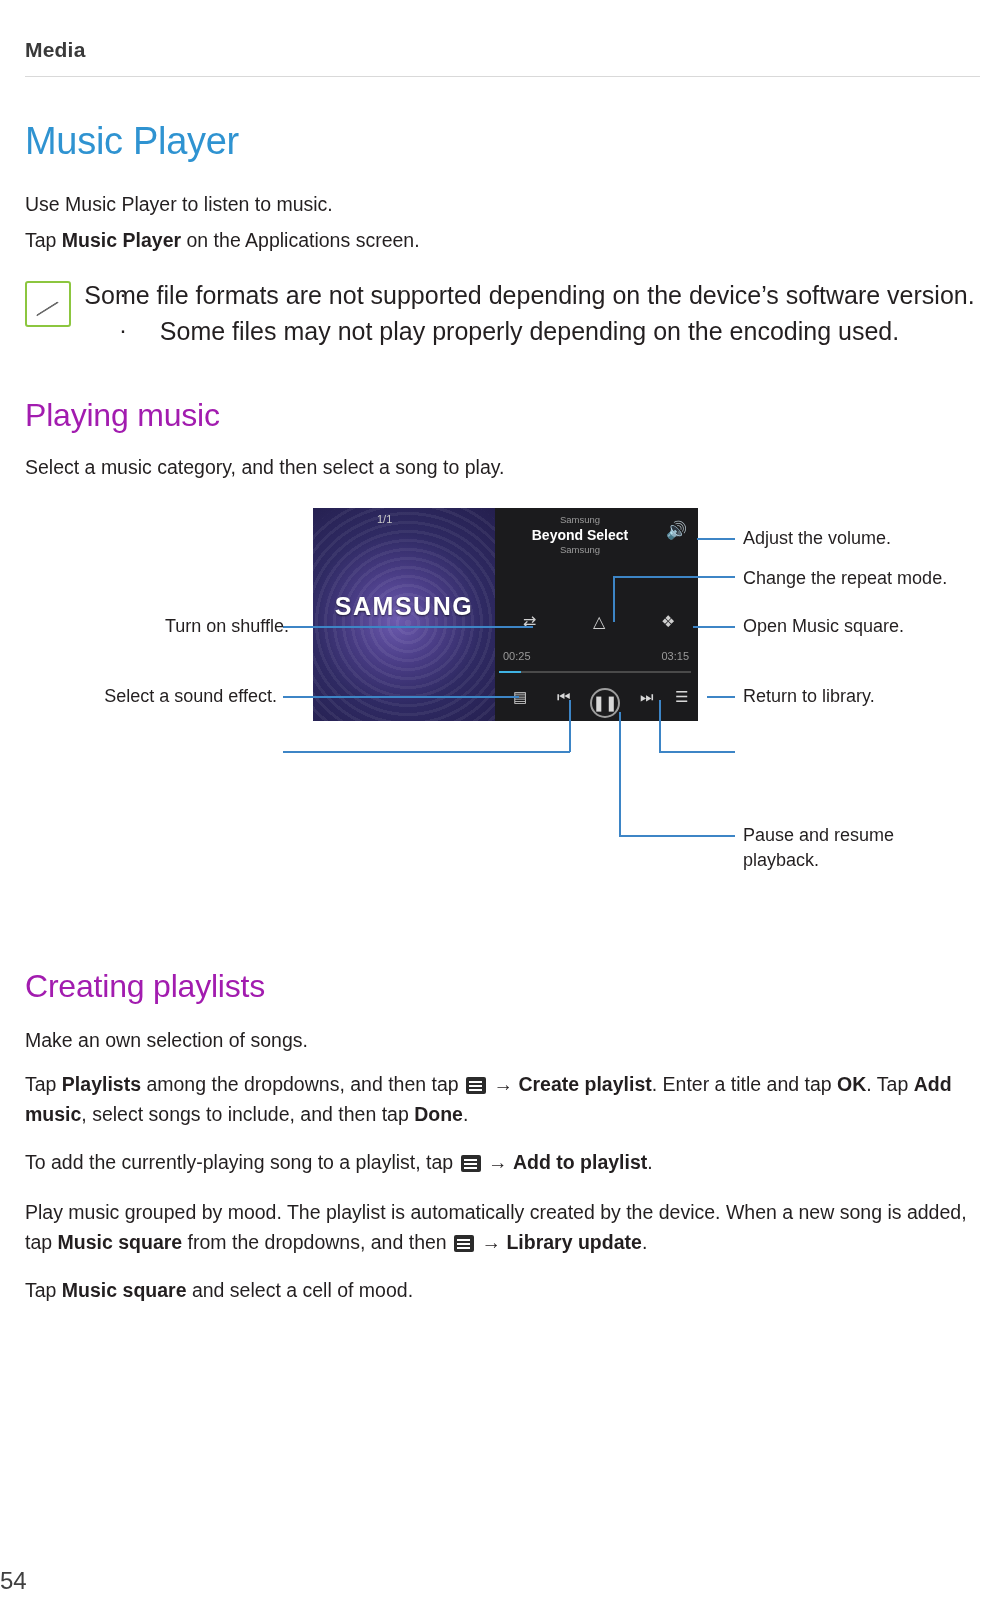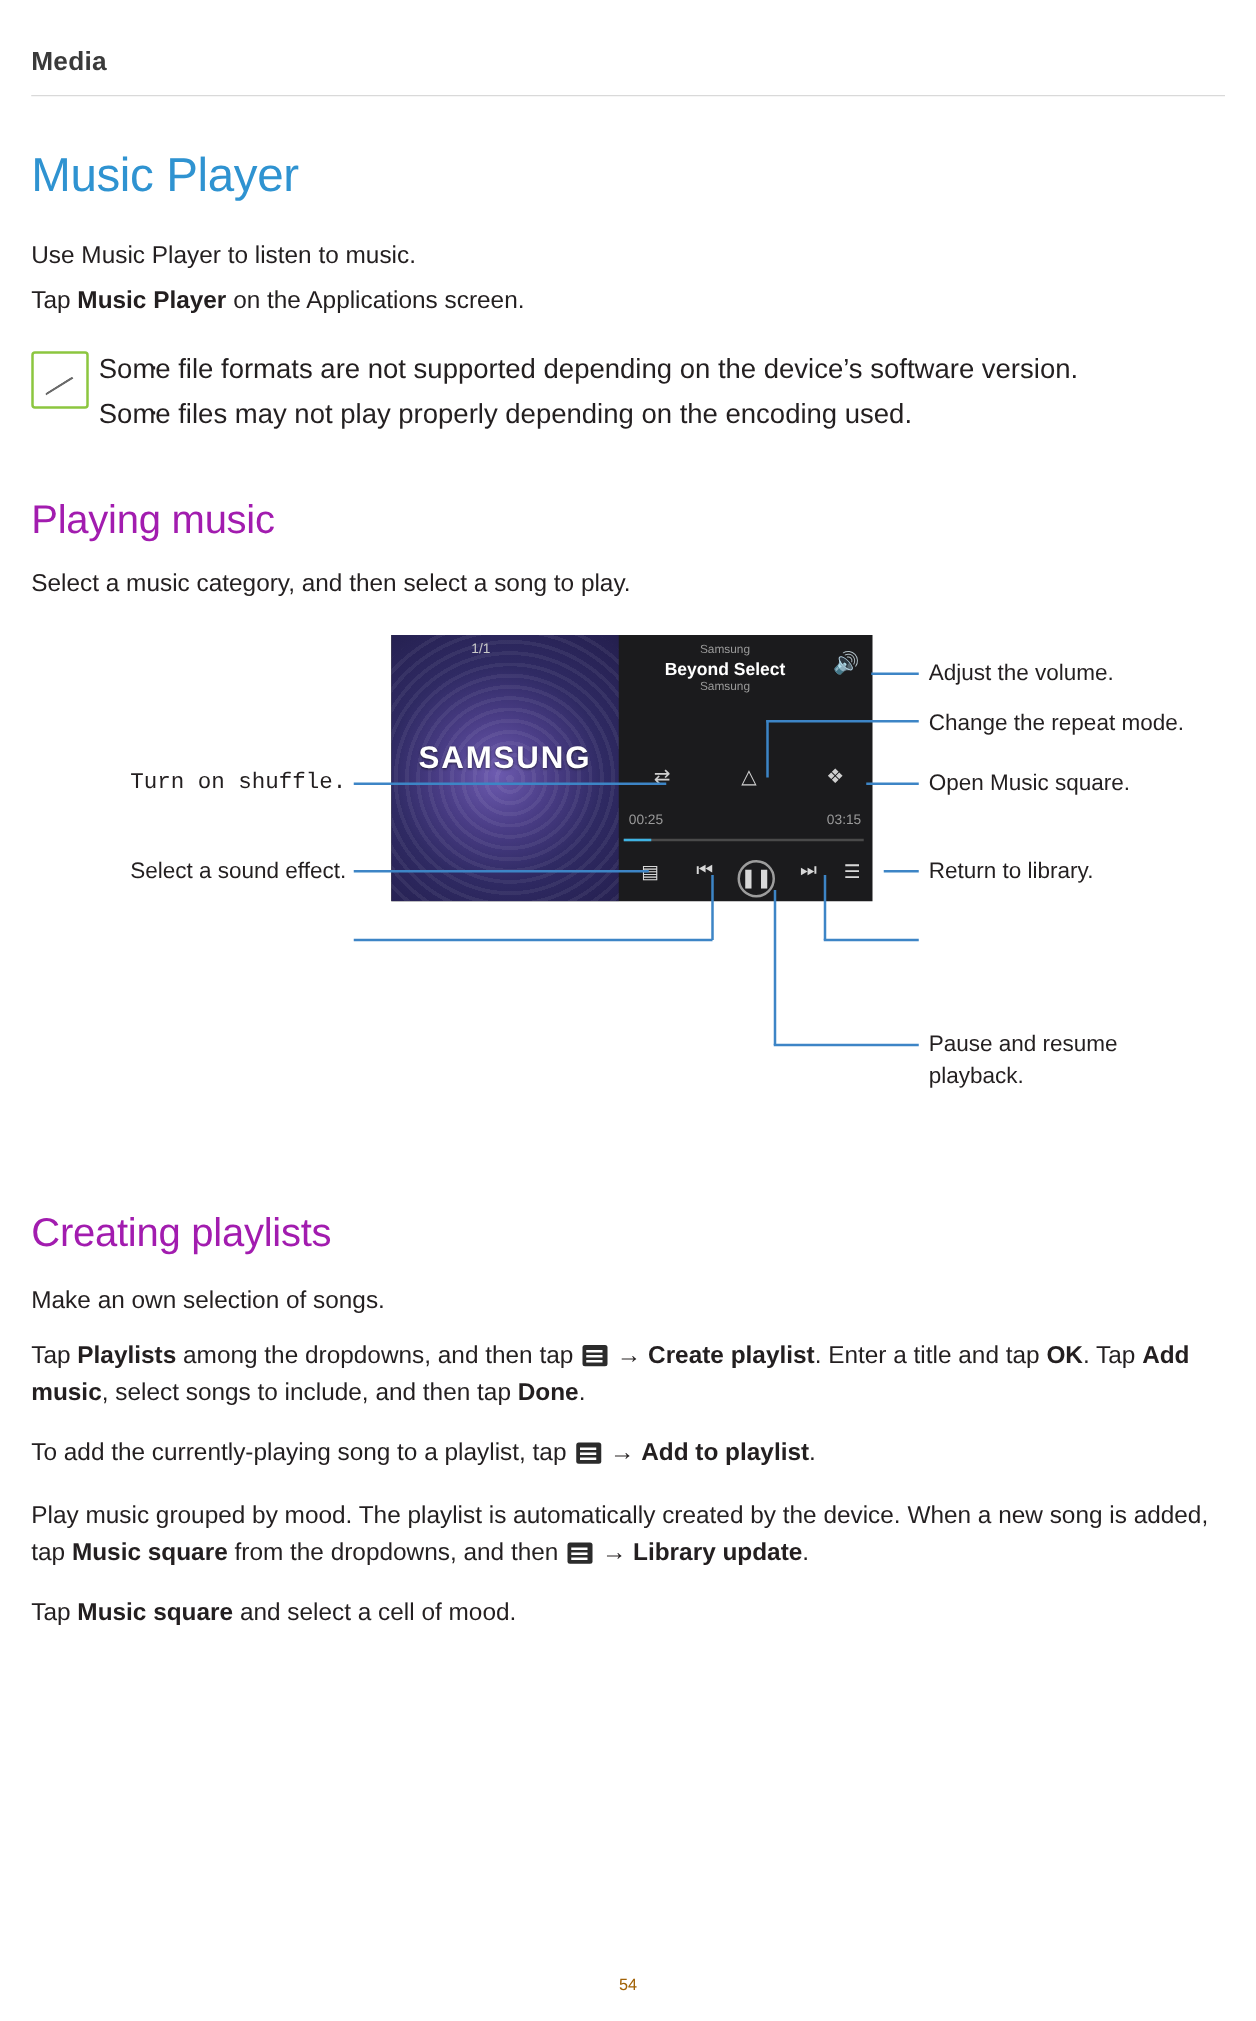--- a/index.html
+++ b/index.html
@@ -89,23 +89,24 @@
     border-radius: 2px;
   }
   .note-list {
     margin: 0 0 0 0;
     padding: 0;
     list-style: none;
   }
   .note-list li {
     position: relative;
     padding-left: 54px;
-    font-size: 22px;
+    font-size: 25px;
     line-height: 36px;
     color: #231f20;
+    text-align: center;
   }
   .note-list li:before {
     content: "\00B7";
     position: absolute;
     left: 94px;
     font-size: 24px;
     line-height: 34px;
   }
 
   
@@ -273,23 +274,22 @@
     left: 3px; top: 4px;
     width: 13px; height: 2px;
     background: #ffffff;
     box-shadow: 0 4px 0 #ffffff, 0 8px 0 #ffffff;
   }
 
   .footer-page {
     position: absolute;
     bottom: 22px;
     left: 0; right: 0;
-    text-align: center;
-    font-size: 13px;
-    color: #a16207;
+    font-size: 24px;
+    color: #404040;
   }
 </style>
 </head>
 <body>
 
 <div class="page-header">Media</div>
 <div class="header-rule"></div>
 
 <div class="content">
 
@@ -365,21 +365,21 @@
     <div class="lead h" style="left:258px; top:188px; width:236px;"></div>
     <div class="lead v" style="left:544px; top:192px; height:52px;"></div>
     <div class="lead h" style="left:258px; top:243px; width:287px;"></div>
 
     <div class="callout right" style="left:718px; top:18px;  width:260px;">Adjust the volume.</div>
     <div class="callout right" style="left:718px; top:58px;  width:260px;">Change the repeat mode.</div>
     <div class="callout right" style="left:718px; top:106px; width:260px;">Open Music square.</div>
     <div class="callout right" style="left:718px; top:176px; width:260px;">Return to library.</div>
     <div class="callout right" style="left:718px; top:315px; width:215px;">Pause and resume playback.</div>
 
-    <div class="callout left" style="left:20px;  top:106px; width:232px;font-family:Liberation Mono, monospace;">Turn on shuffle.</div>
+    <div class="callout left" style="left:32px;  top:106px; width:232px;">Turn on shuffle.</div>
     <div class="callout left" style="left:20px;  top:176px; width:232px;">Select a sound effect.</div>
   </div>
 
   <h2 class="section" style="margin-top:80px;">Creating playlists</h2>
   <p class="body" style="margin-top:20px;">Make an own selection of songs.</p>
 
   <p class="body" style="margin-top:14px;">
     <span>Tap </span><span class="b">Playlists</span><span> among the dropdowns, and then tap </span><span class="menu-glyph"></span><span> → </span><span class="b">Create playlist</span><span>. Enter a title and tap </span><span class="b">OK</span><span>. Tap </span><span class="b">Add music</span><span>, select songs to include, and then tap </span><span class="b">Done</span><span>.</span>
   </p>
 

